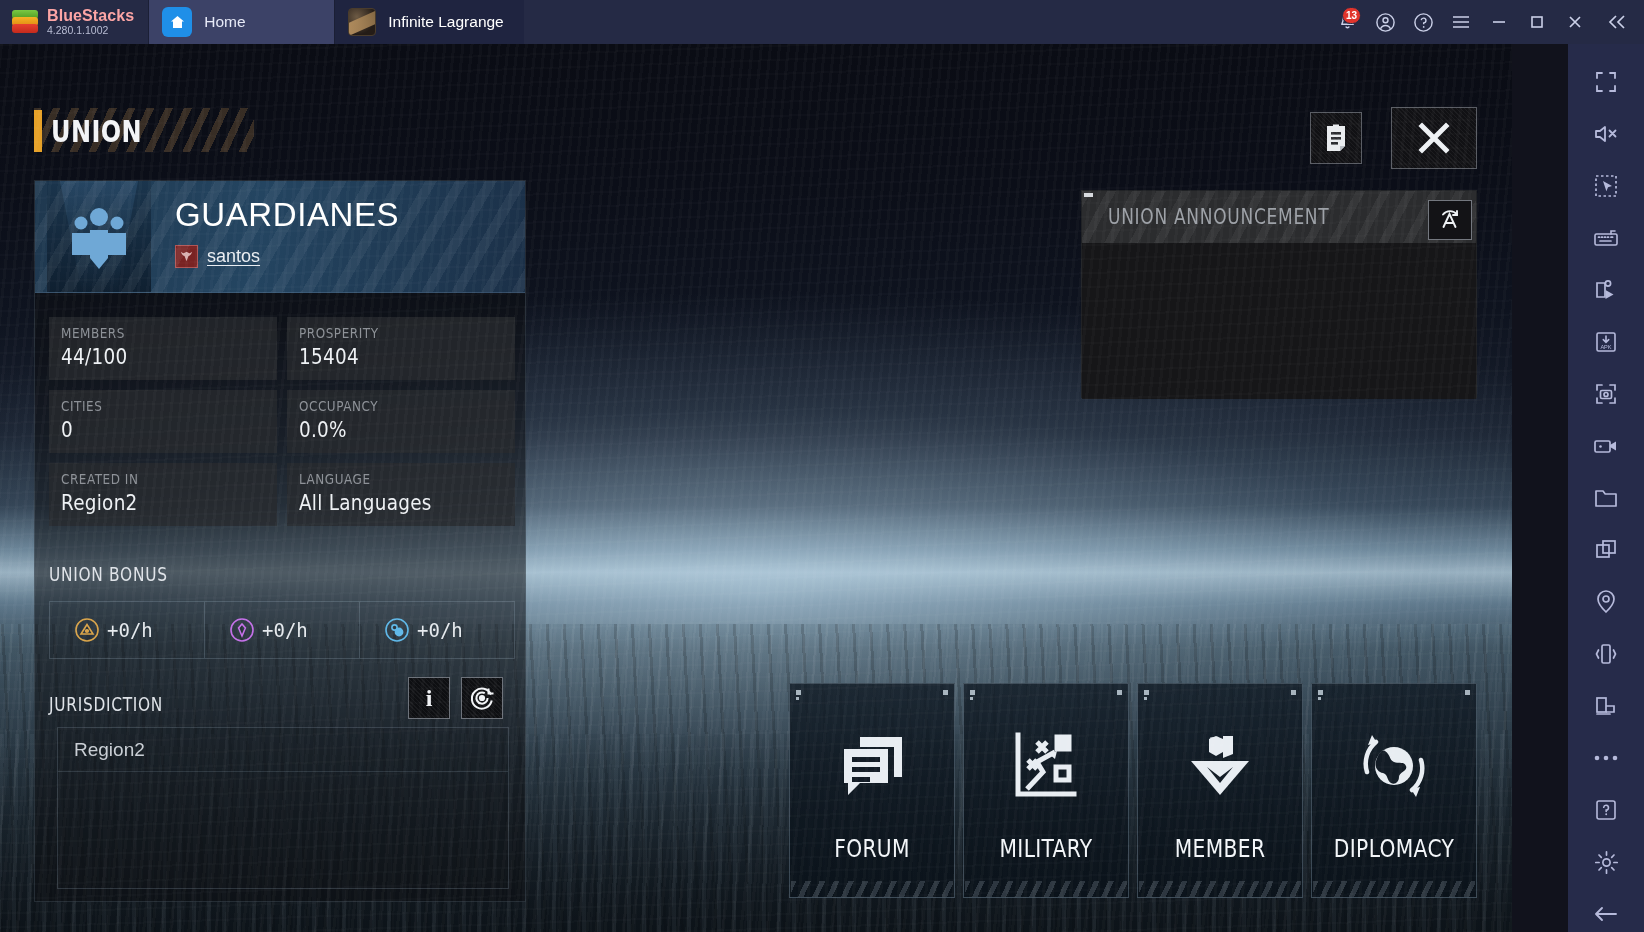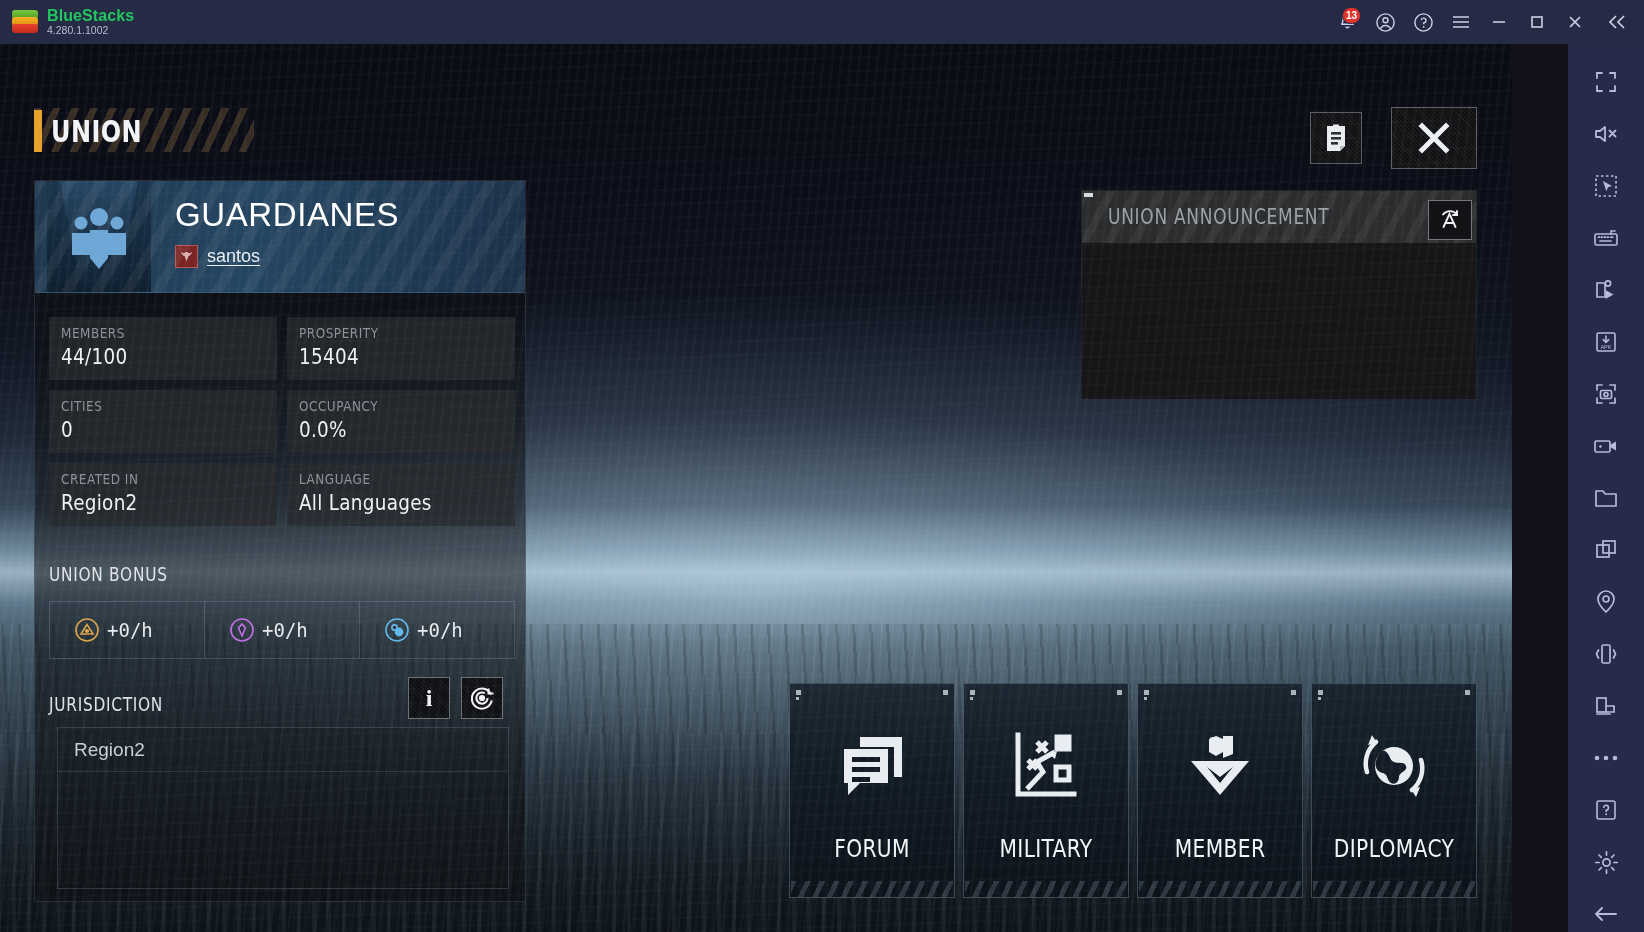--- a/index.html
+++ b/index.html
@@ -19,21 +19,21 @@
   .bs-brand {
     display: flex; align-items: center; gap: 9px;
     padding: 0 14px 0 12px; height: 44px;
   }
   .bs-logo { width: 26px; height: 24px; position: relative; }
   .bs-logo i { position: absolute; left: 0; width: 26px; height: 9px; border-radius: 3px; display:block; }
   .bs-logo i:nth-child(1) { top: 0px; background: linear-gradient(180deg,#7ac943,#4e9b22); }
   .bs-logo i:nth-child(2) { top: 7px; background: linear-gradient(180deg,#f5b324,#e08b13); }
   .bs-logo i:nth-child(3) { top: 14px; background: linear-gradient(180deg,#e8412f,#c42a1c); }
   .bs-brand-txt { line-height: 1.05; }
-  .bs-brand-name { color: #22c55e; font-size: 16px; font-weight: bold; letter-spacing: .1px; }
+  .bs-brand-name { color: #fca5a5; font-size: 16px; font-weight: bold; letter-spacing: .1px; }
   .bs-brand-ver { color: #b9bdd4; font-size: 10.5px; margin-top: 1px; }
 
   .bs-tab {
     display: flex; align-items: center; gap: 12px;
     padding: 0 20px 0 13px; height: 44px; min-width: 186px;
     border-left: 1px solid #1b1f35;
     color: #c9cde4; font-size: 15.5px;
   }
   .bs-tab.home { background: #3c4267; color: #e7eaf7; }
   .bs-tab.active { background: #1f2440; color: #ffffff; }
@@ -303,21 +303,33 @@
           <i></i>
           <i></i>
           <i></i>
         </div>
       <div class="bs-brand-txt">
         <div class="bs-brand-name">BlueStacks</div>
         <div class="bs-brand-ver">4.280.1.1002</div>
       </div>
     </div>
 
-
+    <div class="bs-tab home">
+      <span class="tab-ico-home">
+        <svg width="17" height="16" viewBox="0 0 17 16">
+            <path d="M8.5 2 L15 7.6 L13 7.6 L13 14 L4 14 L4 7.6 L2 7.6 Z" fill="#ffffff"></path>
+          </svg>
+      </span>
+      <span>Home</span>
+    </div>
+
+    <div class="bs-tab active">
+      <span class="tab-ico-game"></span>
+      <span>Infinite Lagrange</span>
+    </div>
 
     <div class="bs-spacer"></div>
 
     <div class="bs-sys">
       <div class="bs-sys-btn">
         <svg width="19" height="20" viewBox="0 0 20 21" fill="none" stroke="#cbd0e8" stroke-width="1.5">
           <path d="M10 2.2c-3 0-4.6 2.1-4.6 4.8 0 3.8-1.3 4.8-1.3 5.8h11.8c0-1-1.3-2-1.3-5.8 0-2.7-1.6-4.8-4.6-4.8Z"></path>
           <path d="M8.2 15.3a1.9 1.9 0 0 0 3.6 0"></path>
         </svg>
         <span class="badge">13</span>

